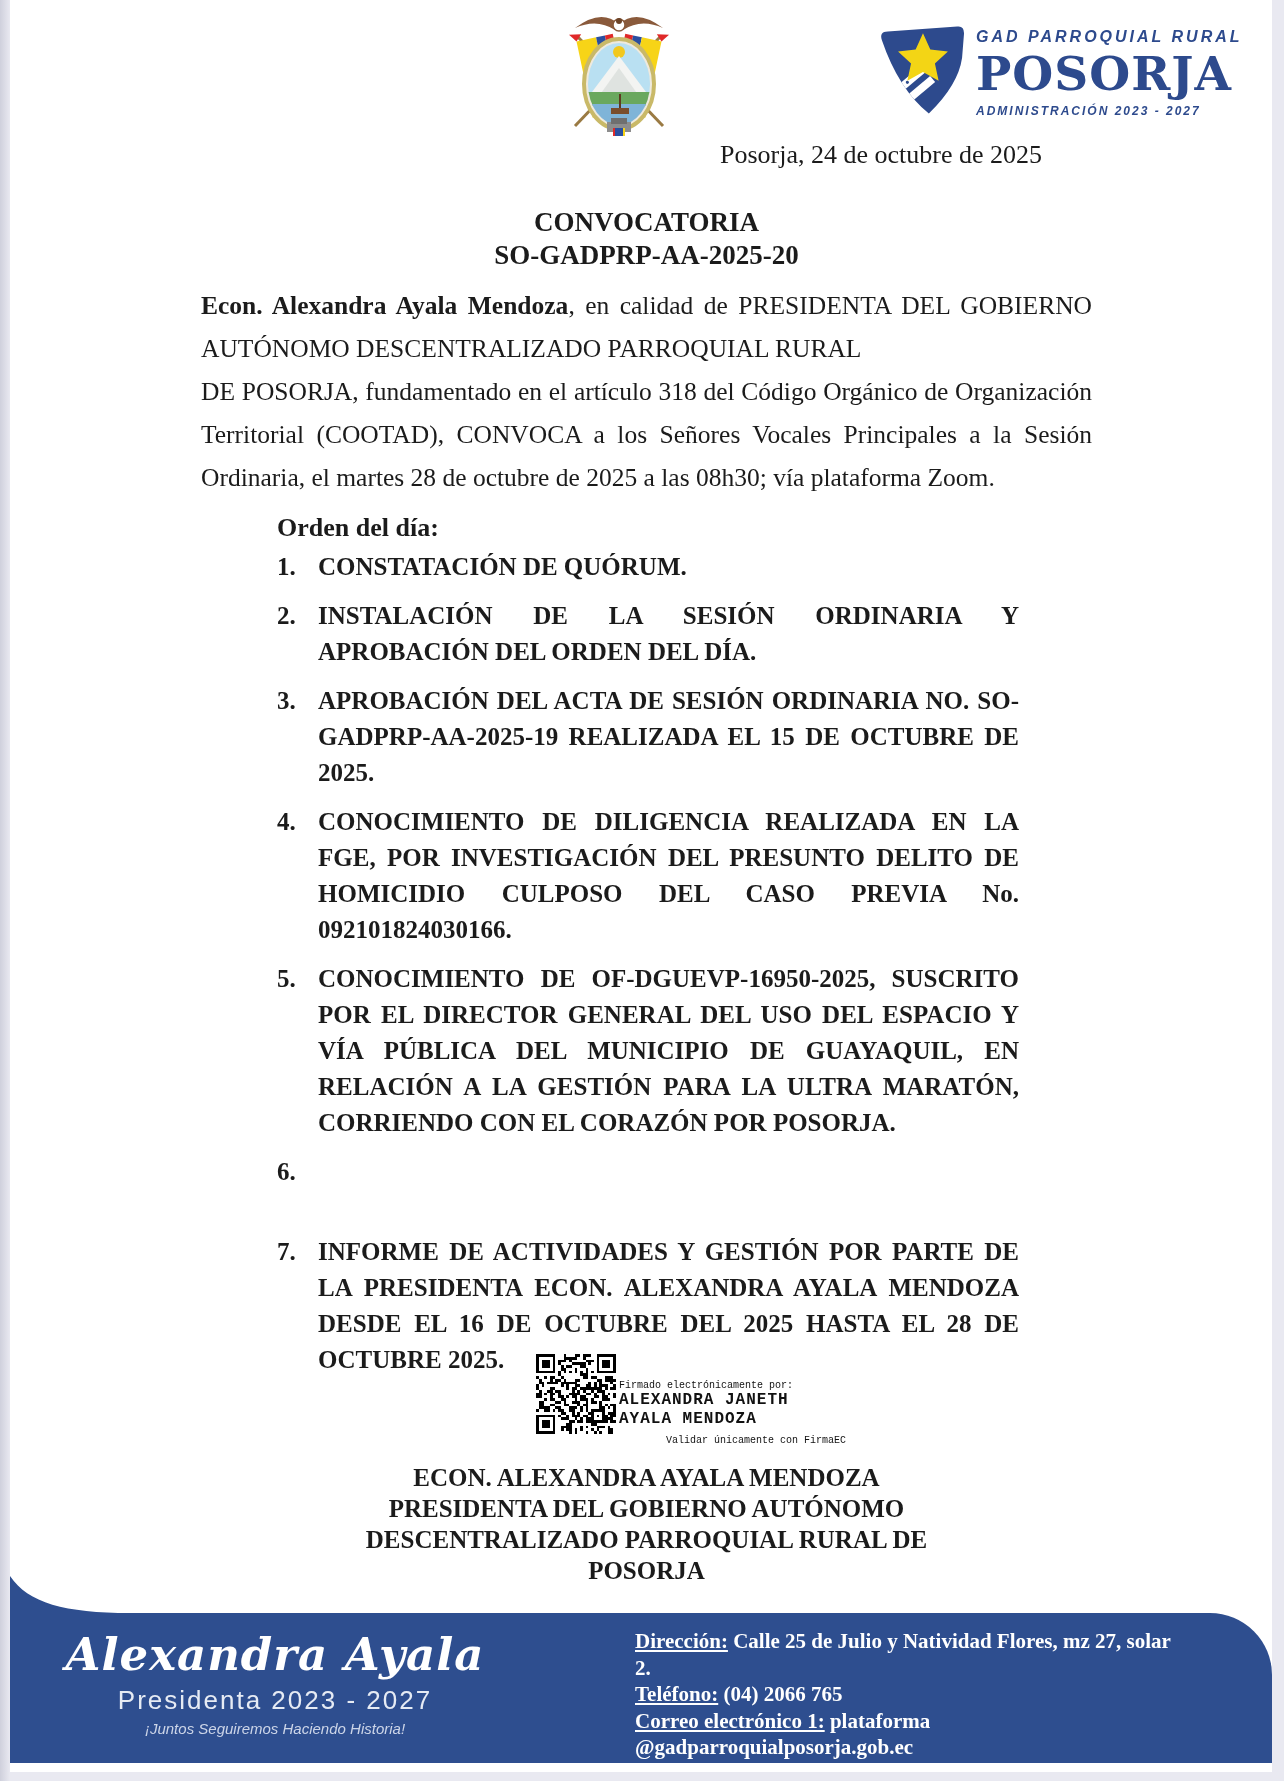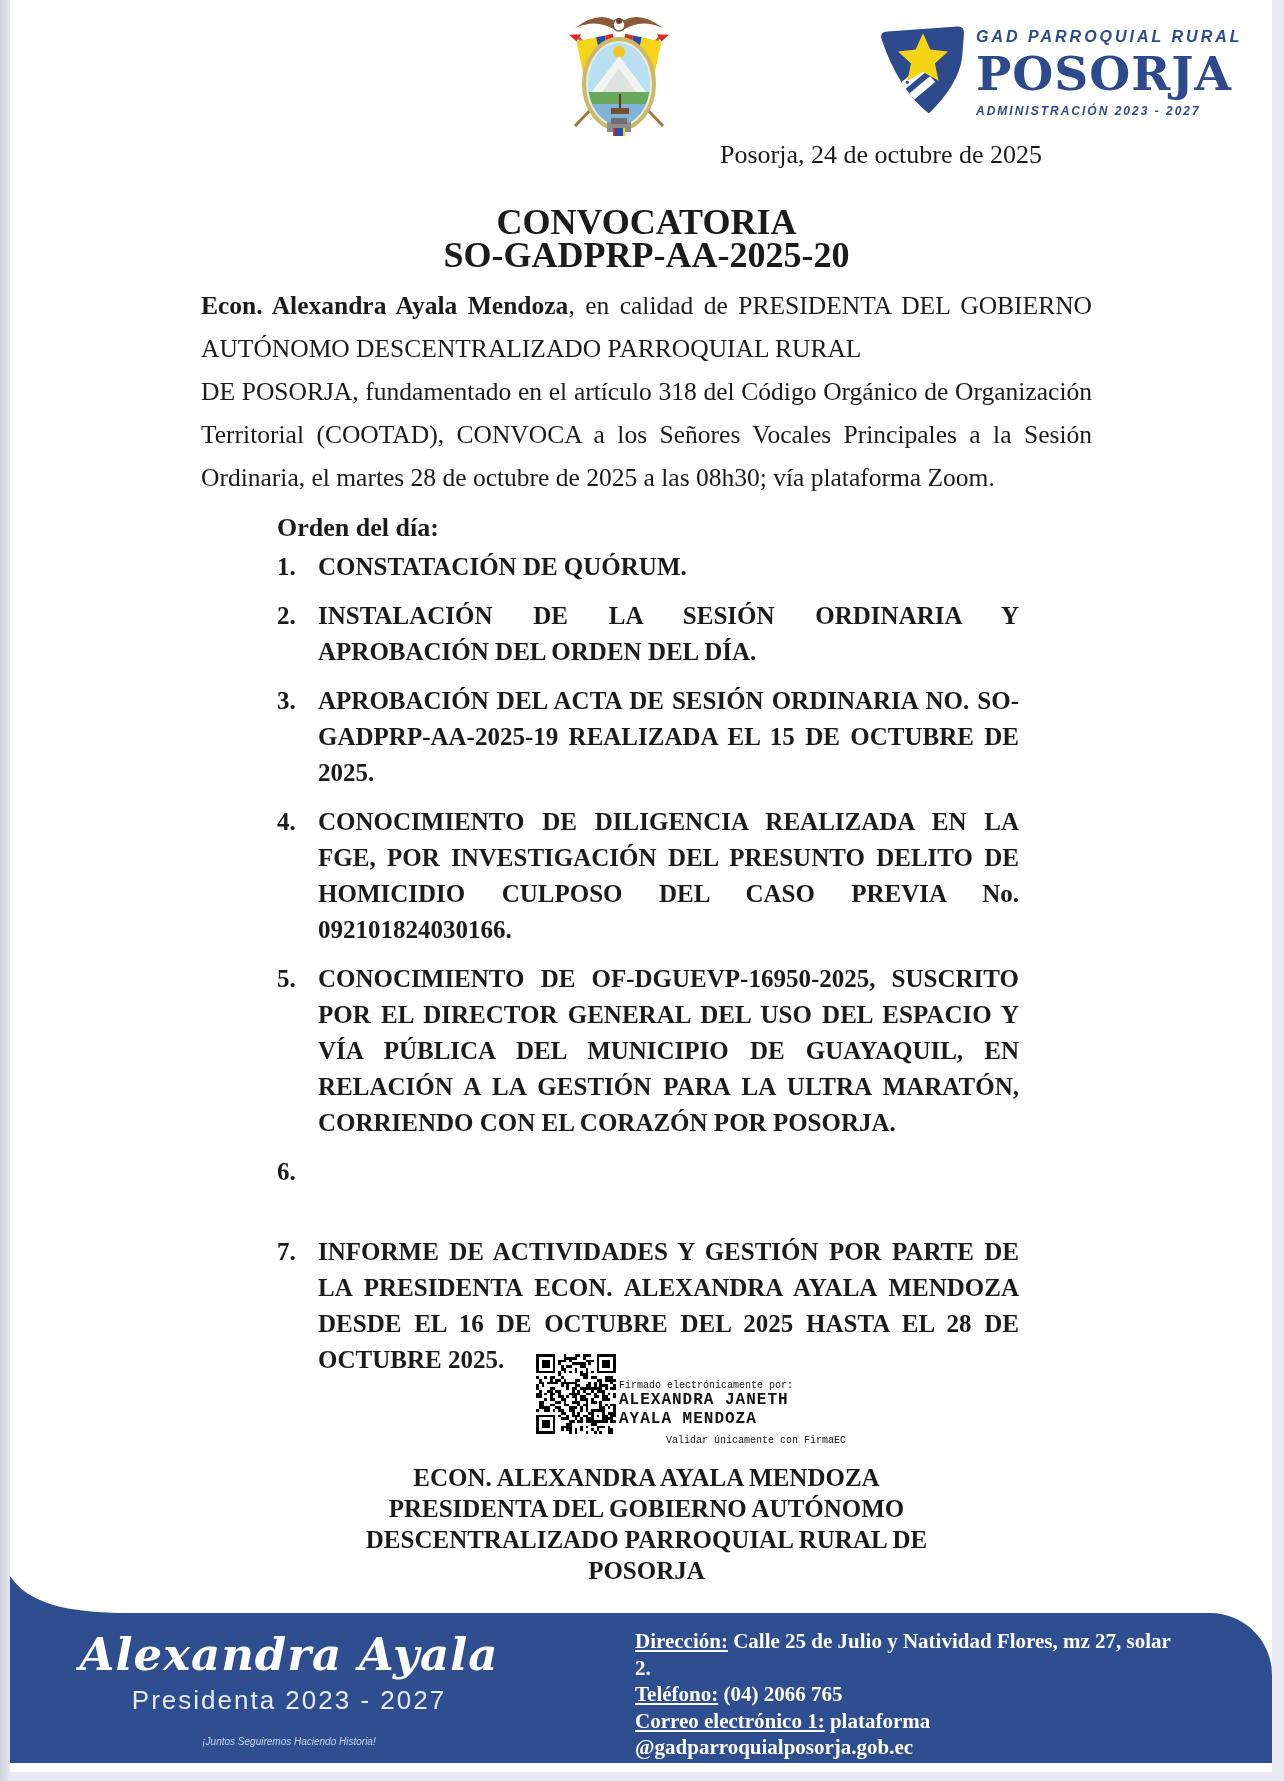--- a/index.html
+++ b/index.html
@@ -28,21 +28,21 @@
   .logo-line1{font-family:"Liberation Sans",sans-serif;font-weight:bold;font-style:italic;
     font-size:16px;letter-spacing:3px;margin-top:16px;white-space:nowrap;}
   .logo-word{font-family:"DejaVu Serif","Liberation Serif",serif;font-weight:bold;
     font-size:47px;letter-spacing:1px;line-height:1.1;margin-top:2px;}
   .logo-line3{font-family:"Liberation Sans",sans-serif;font-weight:bold;font-style:italic;
     font-size:12px;letter-spacing:2px;margin-top:4px;white-space:nowrap;}
   .date-line{position:absolute;top:140px;left:191px;width:891px;
     text-align:right;padding-right:50px;font-size:26px;}
   
   .titles{position:absolute;top:206px;left:191px;width:891px;text-align:center;
-    font-weight:bold;font-size:36px;line-height:33px;}
+    font-weight:bold;font-size:27px;line-height:33px;}
   
   .intro{position:absolute;top:284px;left:191px;width:891px;
     font-size:25.5px;line-height:43px;text-align:justify;}
   
   .orden{position:absolute;top:513px;left:267px;font-weight:bold;font-size:26px;}
   .agenda{position:absolute;top:549px;left:191px;width:891px;}
   .agenda-item{display:flex;margin-bottom:13px;font-weight:bold;font-size:25px;line-height:36px;}
   .agenda-item.item-7{margin-top:44px;}
   .agenda-num{margin-left:76px;width:41px;flex:none;}
   .agenda-text{width:701px;flex:none;text-align:justify;}
@@ -54,27 +54,27 @@
   .qr-small{font-size:10px;line-height:11px;}
   .qr-name{font-size:16px;font-weight:bold;line-height:19px;letter-spacing:1px;}
   .qr-small.validar{margin-top:6px;margin-left:47px;}
   
   .sig-block{position:absolute;top:1462px;left:191px;width:891px;text-align:center;
     font-weight:bold;font-size:25px;line-height:31px;}
   
   .footer{position:absolute;left:0;right:0;bottom:9px;height:150px;
     background:var(--footer_blue);border-top-right-radius:62px;}
   .footer-swoosh{position:absolute;left:0;top:-37px;width:120px;height:37px;display:block;}
-  .footer-left{position:absolute;left:69px;top:16px;width:420px;text-align:center;color:#fff;}
+  .footer-left{position:absolute;left:55px;top:16px;width:420px;text-align:center;color:#fff;}
   .script-name{font-family:"DejaVu Serif","Liberation Serif",serif;font-style:italic;
     font-weight:bold;font-size:45px;line-height:52px;letter-spacing:1px;}
   .role{font-family:"Liberation Sans","DejaVu Sans",sans-serif;font-size:26px;
     letter-spacing:2px;color:#e6ebf4;margin-top:4px;}
   .slogan{font-family:"Liberation Sans","DejaVu Sans",sans-serif;font-style:italic;
-    font-size:10px;color:#ccd5e8;margin-top:20px;}
+    font-size:15px;color:#ccd5e8;margin-top:4px;}
   .footer-right{position:absolute;left:625px;top:15px;width:540px;color:#fff;
     font-weight:bold;font-size:21px;line-height:26.5px;}
   .contact-label{text-decoration:underline;}
 </style>
 </head>
 <body>
 
 <div class="page">
 
   <svg class="coat" viewBox="0 0 132 128" aria-hidden="true">

